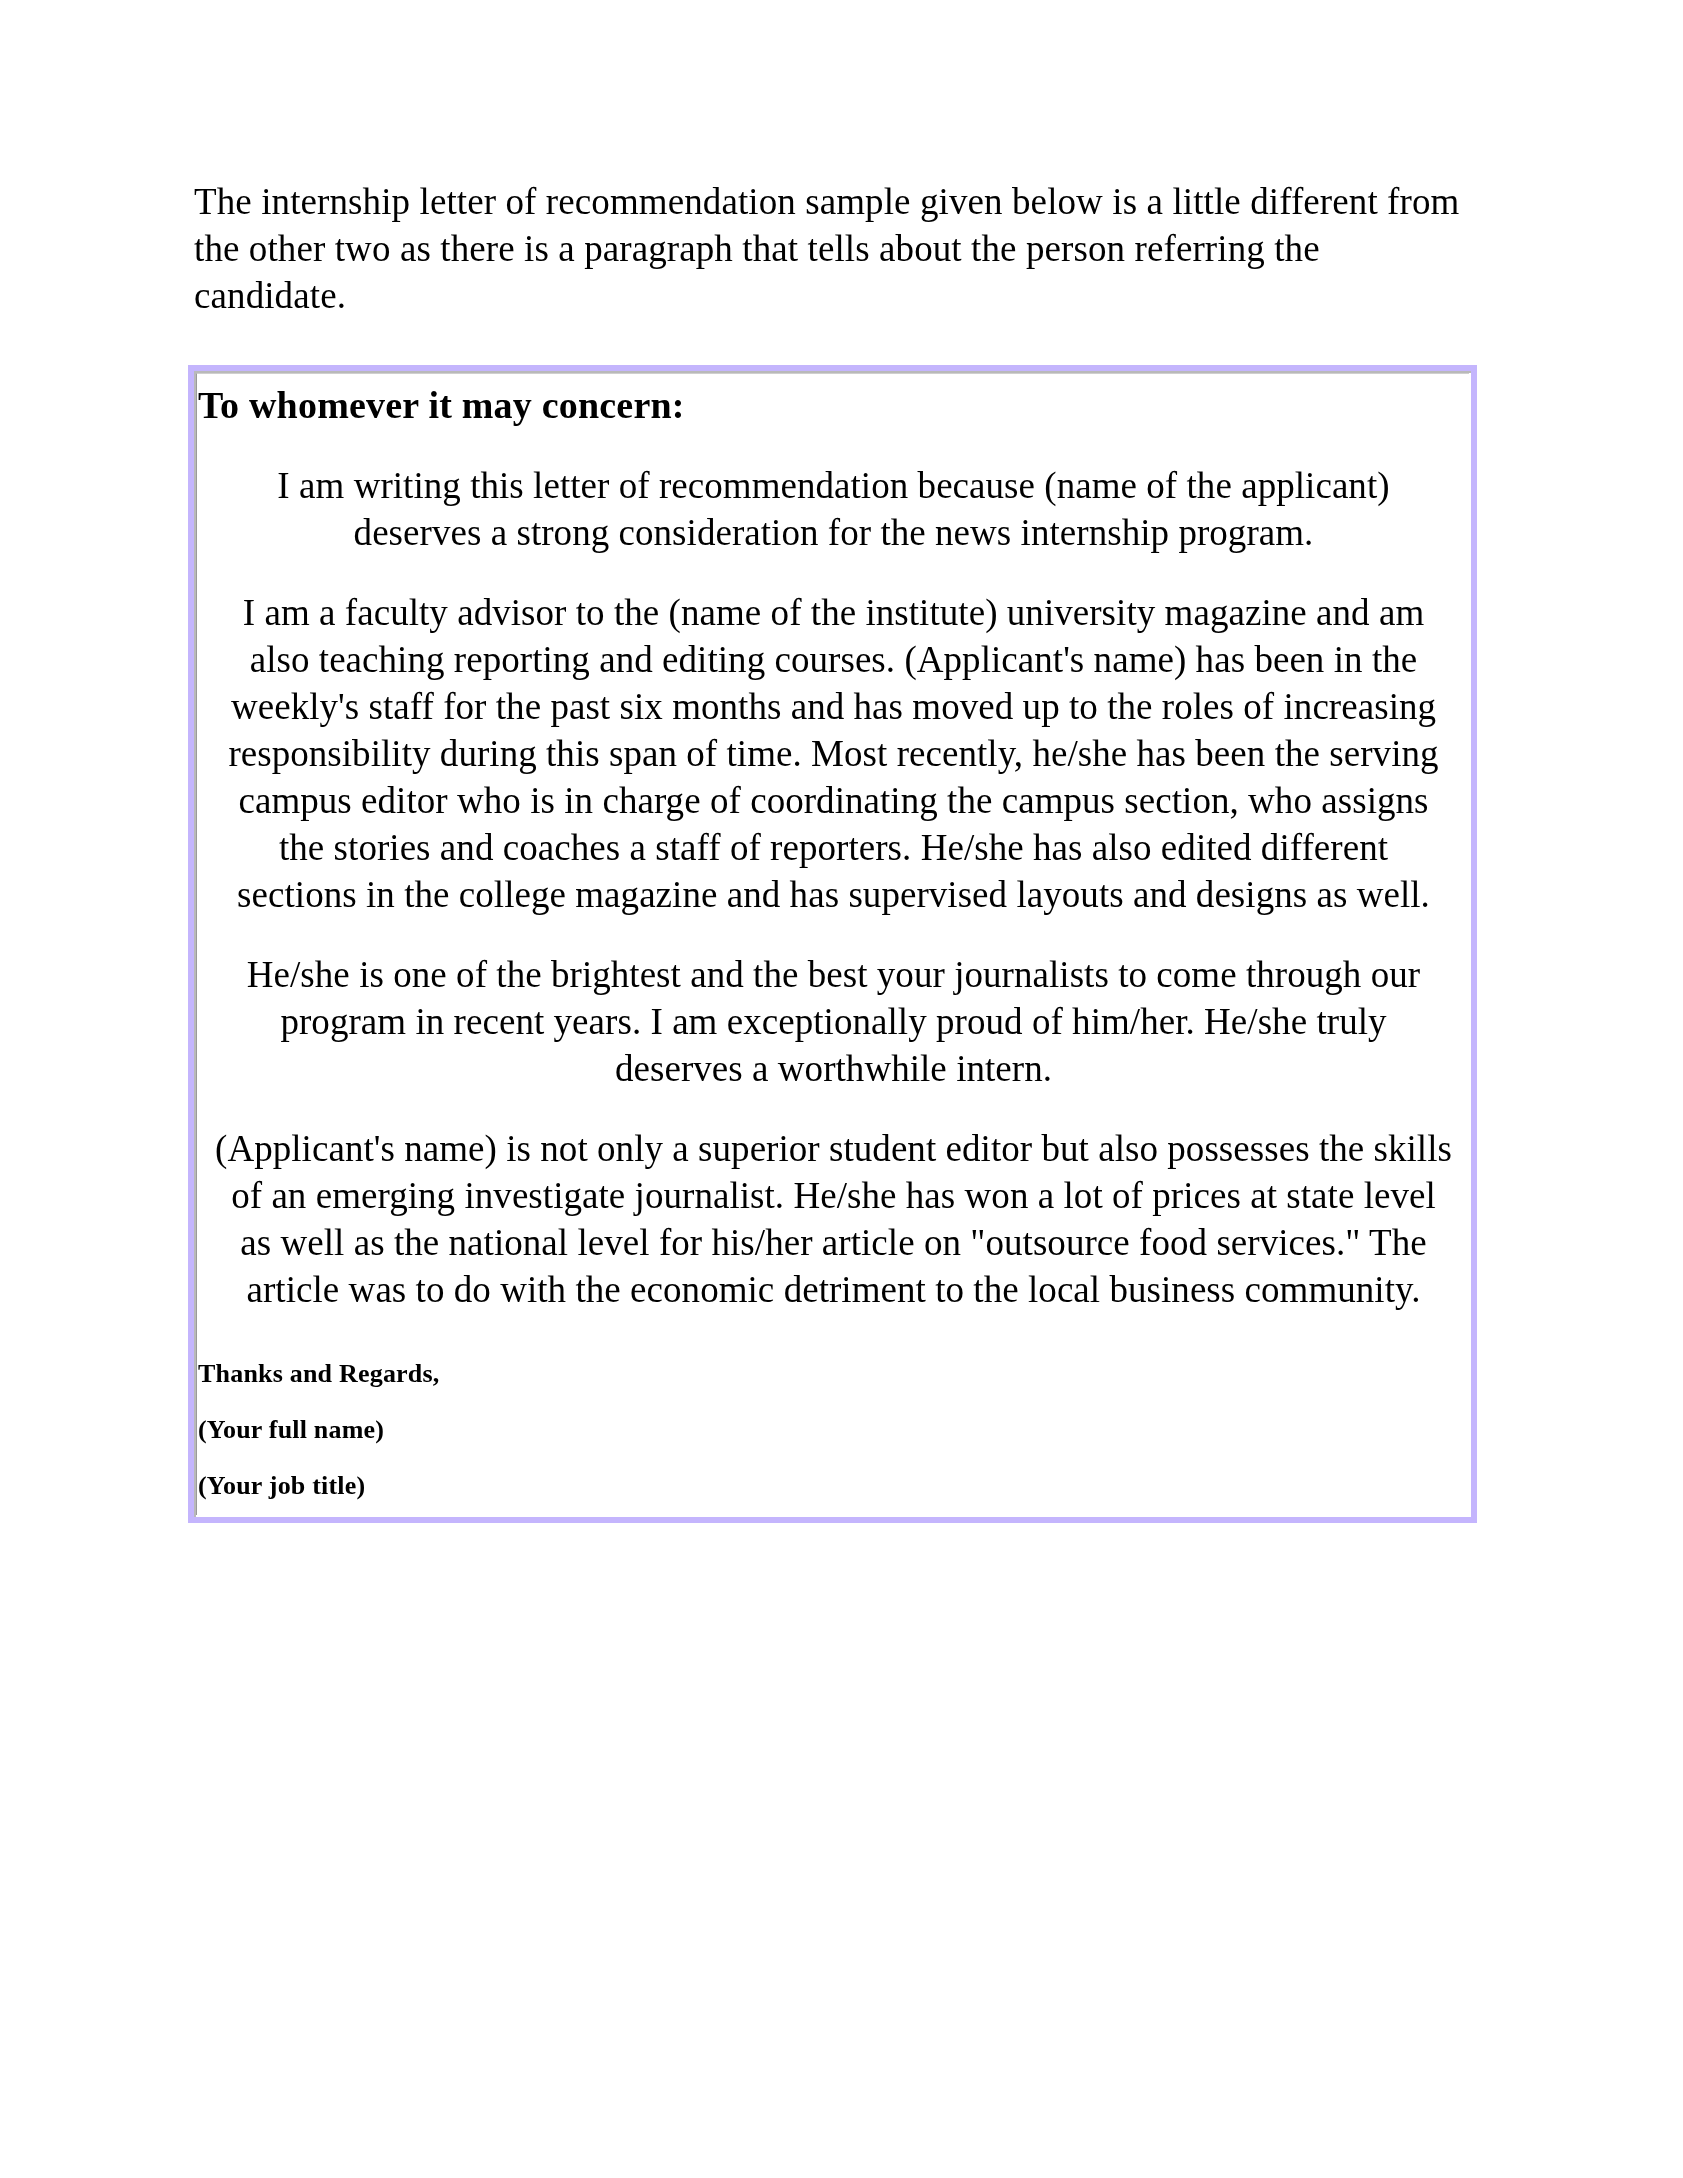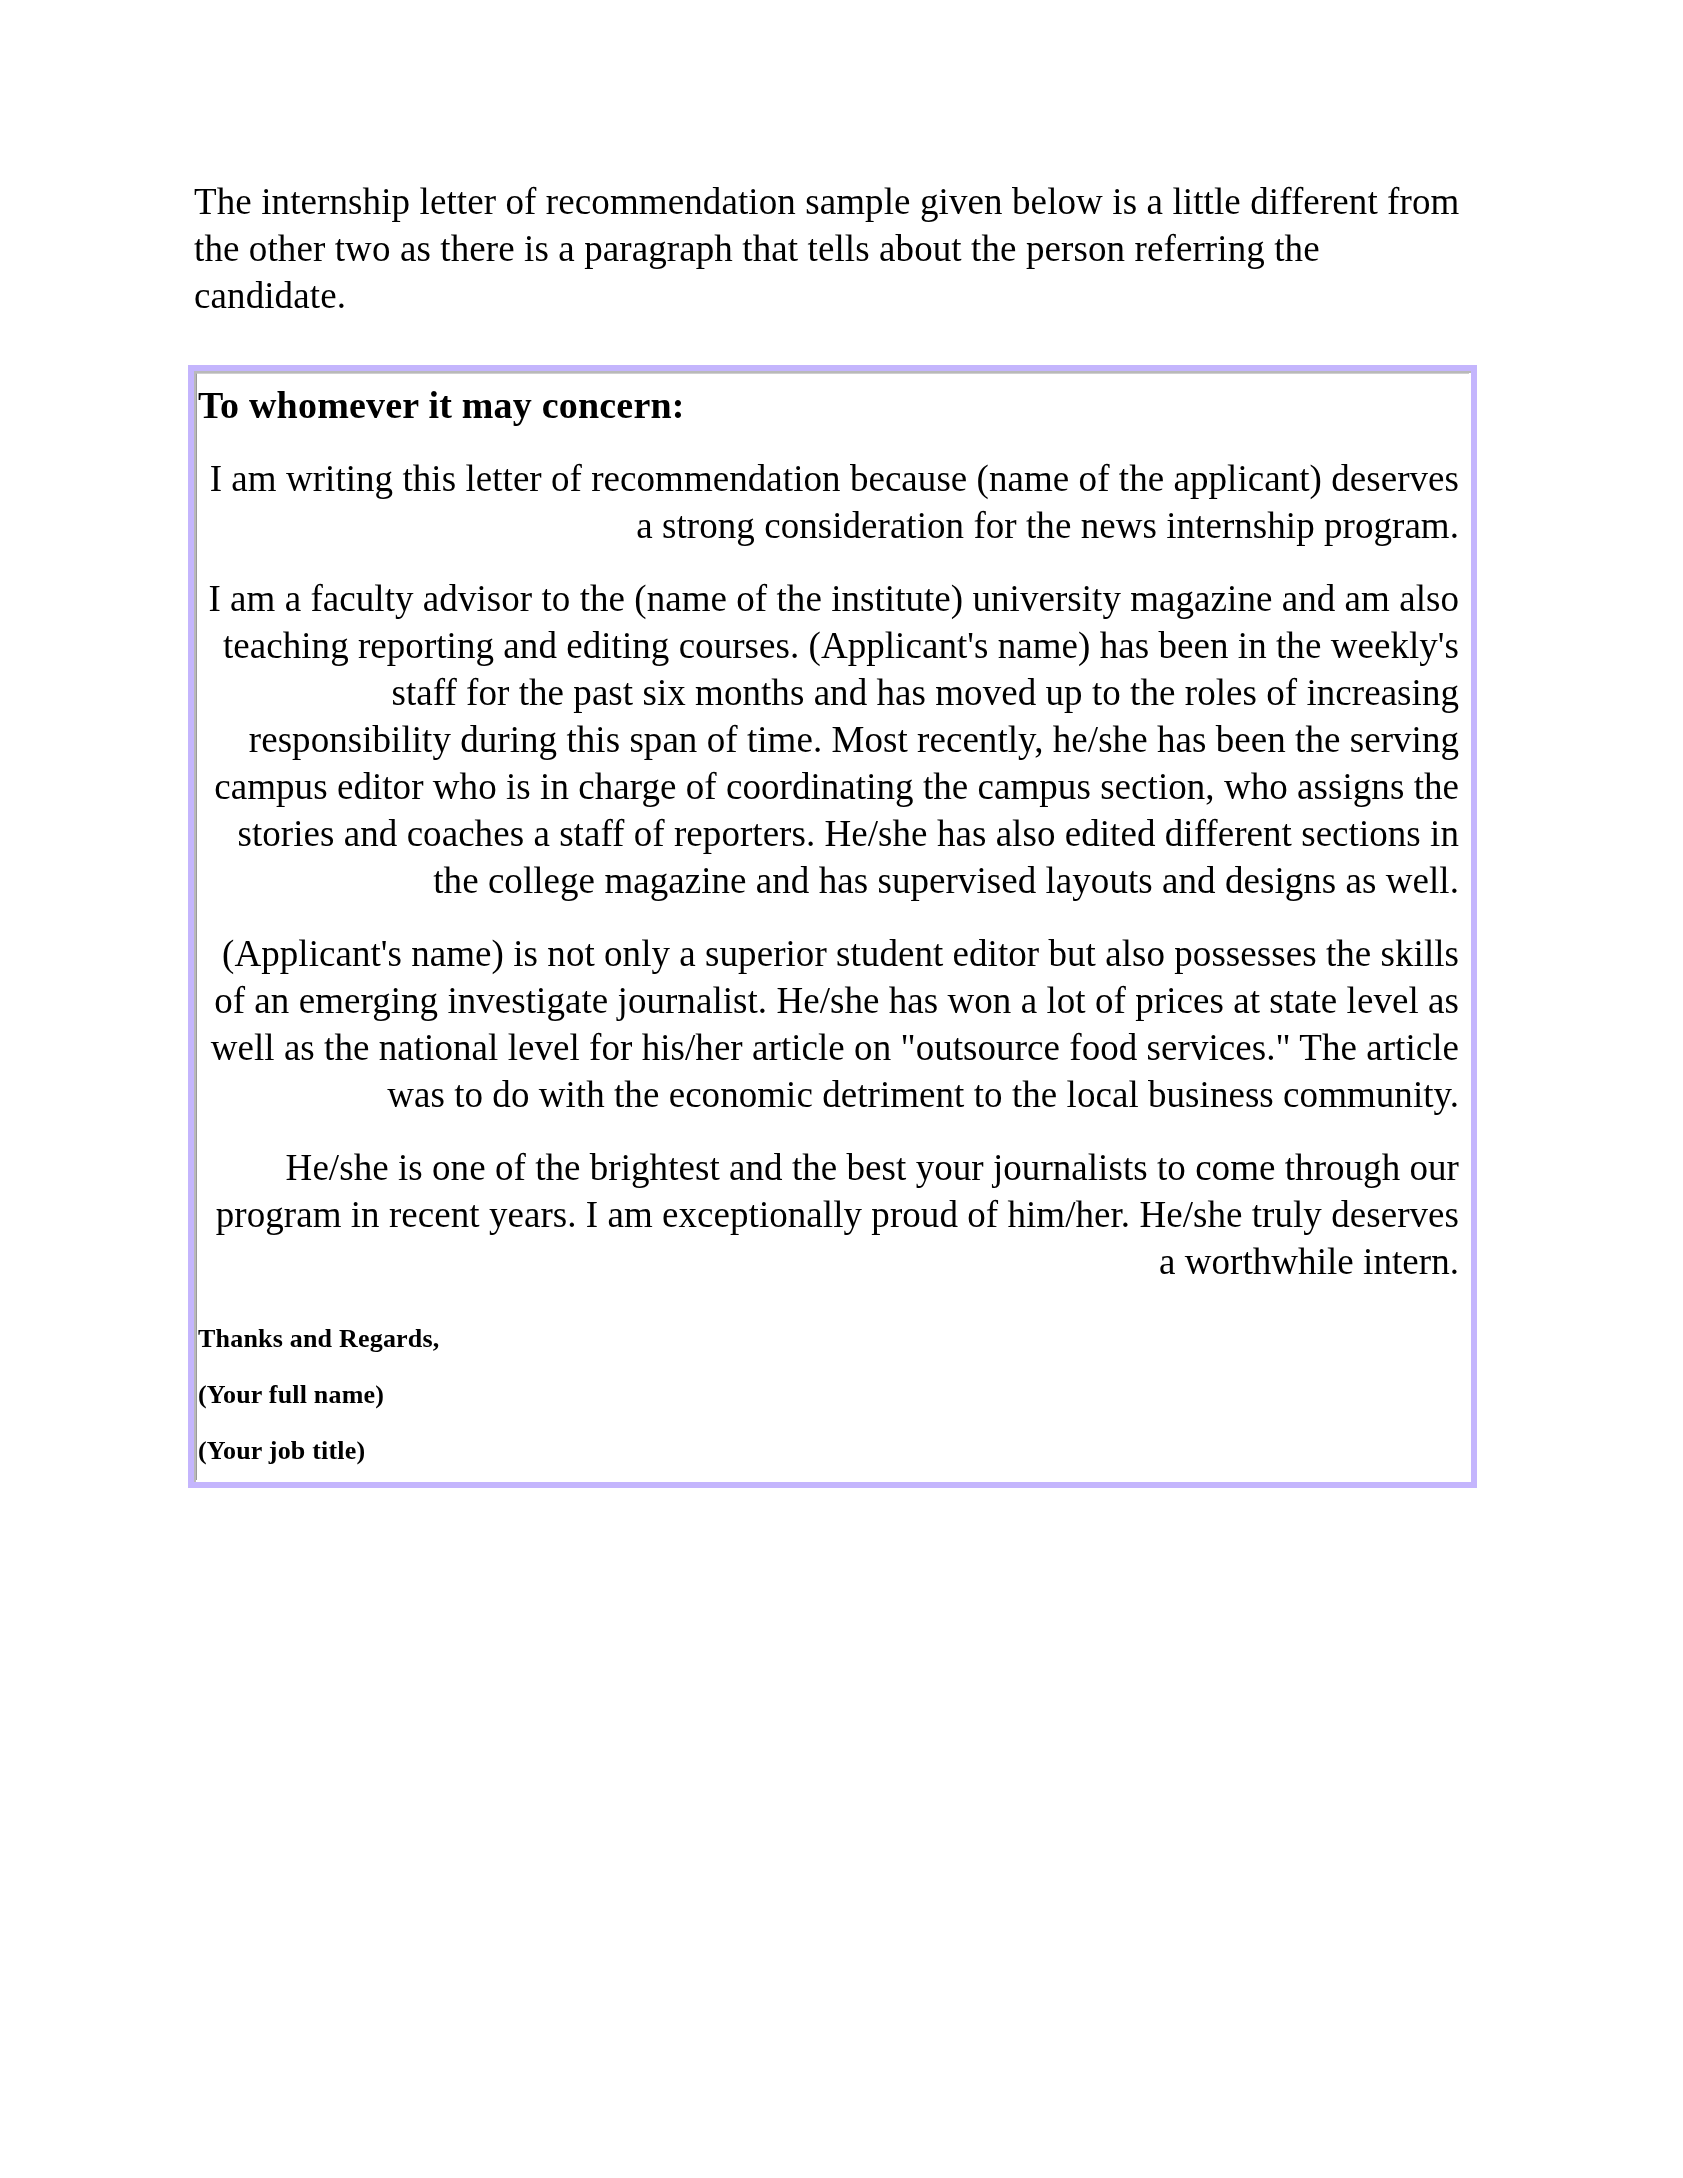--- a/index.html
+++ b/index.html
@@ -70,26 +70,26 @@
   .letter-heading {
     margin: 0 0 0 0;
     padding: 6px 0 0 0;
     font-size: 38px;
     font-weight: bold;
     line-height: 1.3;
     letter-spacing: 0.2px;
   }
 
   .letter-para {
-    margin: 10px;
+    margin: 17px;
     padding: 16px 0 0 0;
     font-size: 37px;
     line-height: 1.27;
     letter-spacing: 0.05px;
-    text-align: right;
+    text-align: center;
   }
 
   .letter-sign {
     margin: 0;
     padding: 22px 0 0 0;
     font-size: 26px;
     font-weight: bold;
     line-height: 1.3;
     letter-spacing: 0.2px;
   }
@@ -109,23 +109,23 @@
 
   <div id="letter-box">
     <div id="letter-inner">
 
       <p class="letter-heading">To whomever it may concern:</p>
 
       <p class="letter-para">I am writing this letter of recommendation because (name of the applicant) deserves a strong consideration for the news internship program.</p>
 
       <p class="letter-para">I am a faculty advisor to the (name of the institute) university magazine and am also teaching reporting and editing courses. (Applicant's name) has been in the weekly's staff for the past six months and has moved up to the roles of increasing responsibility during this span of time. Most recently, he/she has been the serving campus editor who is in charge of coordinating the campus section, who assigns the stories and coaches a staff of reporters. He/she has also edited different sections in the college magazine and has supervised layouts and designs as well.</p>
 
+      <p class="letter-para">He/she is one of the brightest and the best your journalists to come through our program in recent years. I am exceptionally proud of him/her. He/she truly deserves a worthwhile intern.</p>
+
       <p class="letter-para">(Applicant's name) is not only a superior student editor but also possesses the skills of an emerging investigate journalist. He/she has won a lot of prices at state level as well as the national level for his/her article on "outsource food services." The article was to do with the economic detriment to the local business community.</p>
-
-      <p class="letter-para">He/she is one of the brightest and the best your journalists to come through our program in recent years. I am exceptionally proud of him/her. He/she truly deserves a worthwhile intern.</p>
 
       <p class="letter-sign first">Thanks and Regards,</p>
 
 
       <p class="letter-sign">(Your full name)</p>
 
       <p class="letter-sign">(Your job title)</p>
 
     </div>
   </div>

